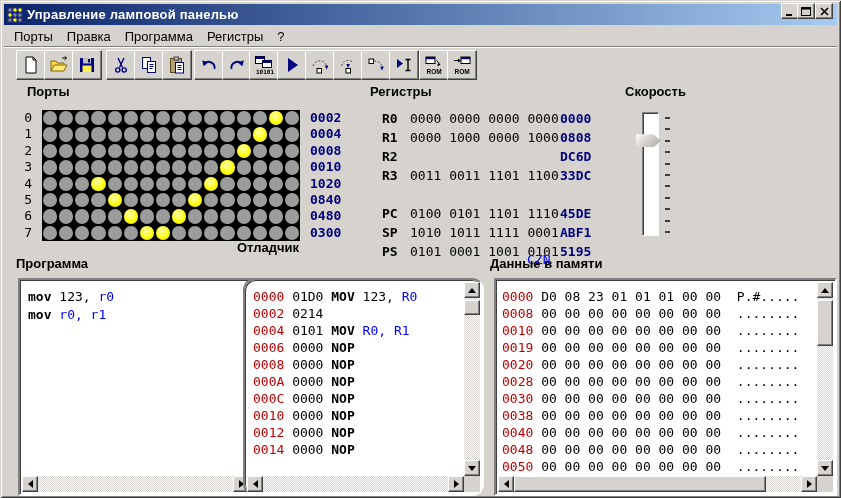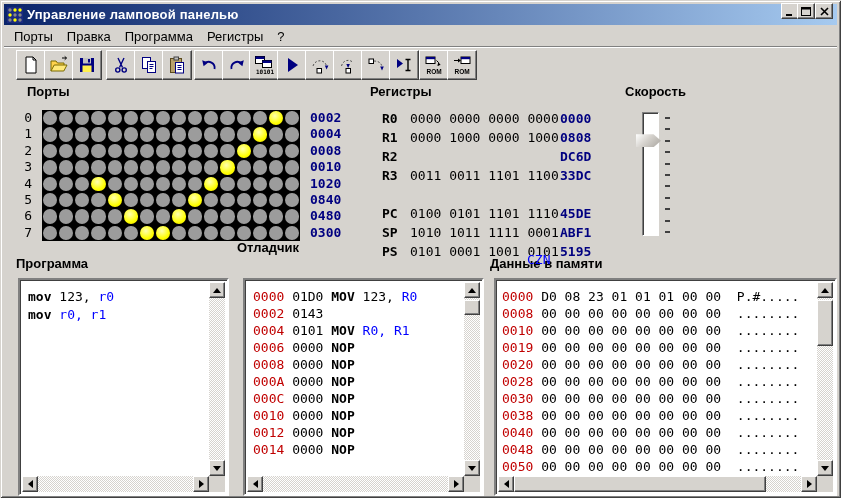--- a/index.html
+++ b/index.html
@@ -472,21 +472,21 @@
       <div class="tick" style="top: 162.6px;"></div>
       <div class="tick" style="top: 174px;"></div>
       <div class="tick" style="top: 185.4px;"></div>
       <div class="tick" style="top: 196.8px;"></div>
       <div class="tick" style="top: 208.2px;"></div>
       <div class="tick" style="top: 219.6px;"></div>
       <div class="tick" style="top: 231px;"></div>
     </div>
   <div id="speed-thumb" style="top: 134.3px;"></div>
 
-  <div class="textpanel" id="program-panel" style="left:18px;width:207px;">
+  <div class="textpanel" id="program-panel" style="left:18px;width:207px;padding-left:40px;">
     <div class="tp-content" id="program-content">
         <div class="cl"><span class="c-mn">mov</span><span class="c-pl"> 123, </span><span class="c-reg">r0</span></div>
         <div class="cl"><span class="c-mn">mov</span><span class="c-pl"> </span><span class="c-reg">r0, r1</span></div>
       </div>
     <div class="vscroll checker">
       <div class="sb-btn sb-up">
           <div class="tri up"></div>
         </div>
       <div class="sb-btn sb-down">
           <div class="tri down"></div>
@@ -496,24 +496,24 @@
       <div class="sb-btn sb-left">
           <div class="tri left"></div>
         </div>
       <div class="sb-btn sb-right">
           <div class="tri right"></div>
         </div>
     </div>
     <div class="sb-corner"></div>
   </div>
 
-  <div class="textpanel" id="debugger-panel" style="left:243px;width:237px;">
+  <div class="textpanel" id="debugger-panel" style="left:243px;width:237px;border-radius:12px;">
     <div class="tp-content" id="debugger-content">
         <div class="cl"><span class="c-addr">0000</span> <span class="c-pl">01D0</span> <span class="c-mn">MOV</span><span class="c-pl"> 123, </span><span class="c-reg">R0</span></div>
-        <div class="cl"><span class="c-addr">0002</span> <span class="c-pl">0143</span> </div>
+        <div class="cl"><span class="c-addr">0002</span> <span class="c-pl">0214</span> </div>
         <div class="cl"><span class="c-addr">0004</span> <span class="c-pl">0101</span> <span class="c-mn">MOV</span><span class="c-pl"> </span><span class="c-reg">R0, R1</span></div>
         <div class="cl"><span class="c-addr">0006</span> <span class="c-pl">0000</span> <span class="c-mn">NOP</span></div>
         <div class="cl"><span class="c-addr">0008</span> <span class="c-pl">0000</span> <span class="c-mn">NOP</span></div>
         <div class="cl"><span class="c-addr">000A</span> <span class="c-pl">0000</span> <span class="c-mn">NOP</span></div>
         <div class="cl"><span class="c-addr">000C</span> <span class="c-pl">0000</span> <span class="c-mn">NOP</span></div>
         <div class="cl"><span class="c-addr">0010</span> <span class="c-pl">0000</span> <span class="c-mn">NOP</span></div>
         <div class="cl"><span class="c-addr">0012</span> <span class="c-pl">0000</span> <span class="c-mn">NOP</span></div>
         <div class="cl"><span class="c-addr">0014</span> <span class="c-pl">0000</span> <span class="c-mn">NOP</span></div>
       </div>
     <div class="vscroll checker">

